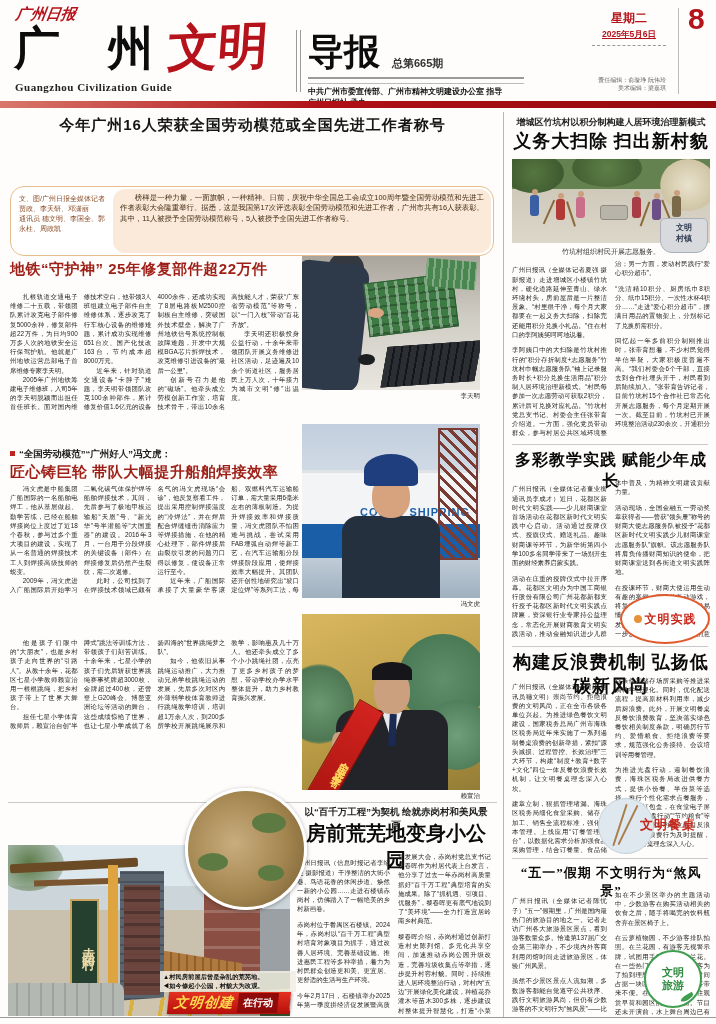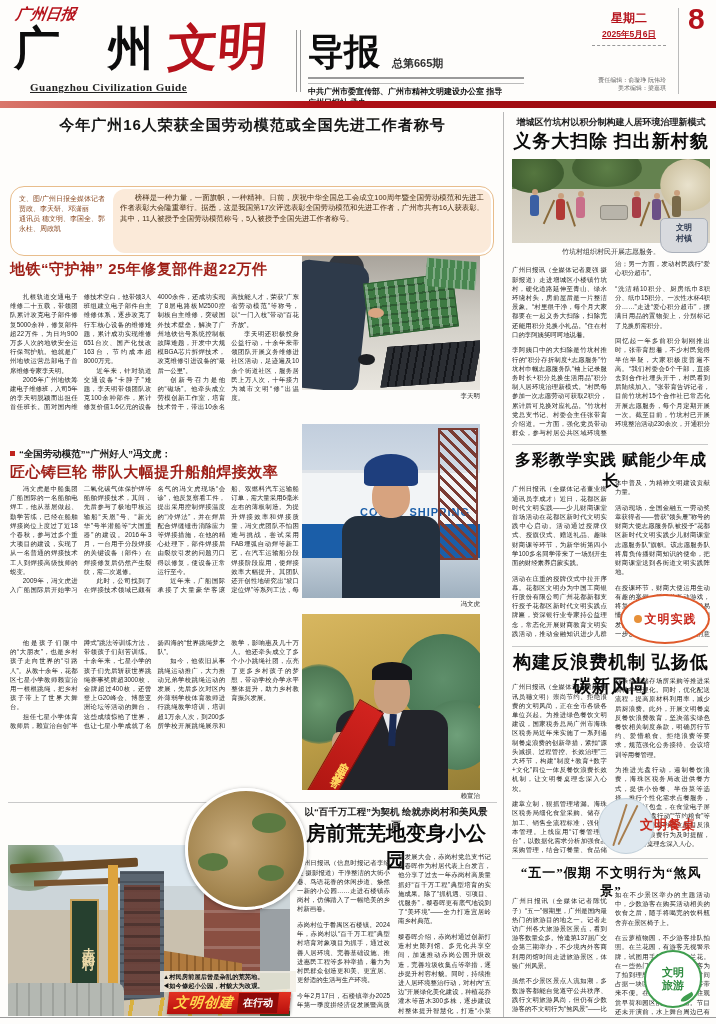--- a/index.html
+++ b/index.html
@@ -3,21 +3,21 @@
 <meta charset="utf-8">
 <style>
   html,body{margin:0;padding:0;background:#e8e8e8;}
   .page{position:relative;width:716px;height:1024px;background:#fefdfb;overflow:hidden;
         font-family:"Liberation Serif",serif;color:#1b1b1b;}
   .abs{position:absolute;}
   
   .logo-script{left:16px;top:5px;font:italic 700 15px "DejaVu Serif",serif;color:#b5121b;transform:skewX(-8deg);}
   .mast-black{left:14px;top:18px;font:900 46px "Liberation Serif",serif;color:#0c0c0c;letter-spacing:18px;}
   .mast-red{left:168px;top:14px;font:900 50px "DejaVu Serif",serif;color:#b5121b;transform:skewX(-6deg) rotate(-2deg);}
-  .mast-en{left:30px;top:81px;font:700 11px "Liberation Serif",serif;color:#222;letter-spacing:.5px;text-decoration:underline;}
+  .mast-en{left:15px;top:81px;font:700 11px "Liberation Serif",serif;color:#222;letter-spacing:.5px;}
   .mast-vline{left:296px;top:30px;height:62px;width:3px;border-left:1px solid #9a9a9a;border-right:1px solid #9a9a9a;}
   .mast-bold{left:308px;top:28px;font:900 36px "Liberation Sans",sans-serif;color:#0c0c0c;}
   .mast-issue{left:392px;top:56px;font:700 11px "Liberation Sans",sans-serif;color:#333;}
   .mast-rule{left:308px;top:77px;width:216px;height:4px;border-top:2px solid #9a9a9a;border-bottom:1px solid #bbb;}
   .guide1{left:308px;top:86px;font:700 8px "Liberation Sans",sans-serif;color:#111;}
   .guide2{left:308px;top:97px;font:700 8px "Liberation Sans",sans-serif;color:#111;}
   .dateblk{left:592px;top:10px;width:74px;text-align:center;}
   .weekday{font:700 12px "Liberation Sans",sans-serif;color:#b5121b;}
   .dateline{font:700 8.5px "Liberation Sans",sans-serif;color:#b5121b;margin-top:2px;
             border-bottom:1px dashed #999;padding-bottom:4px;text-decoration:underline;}

